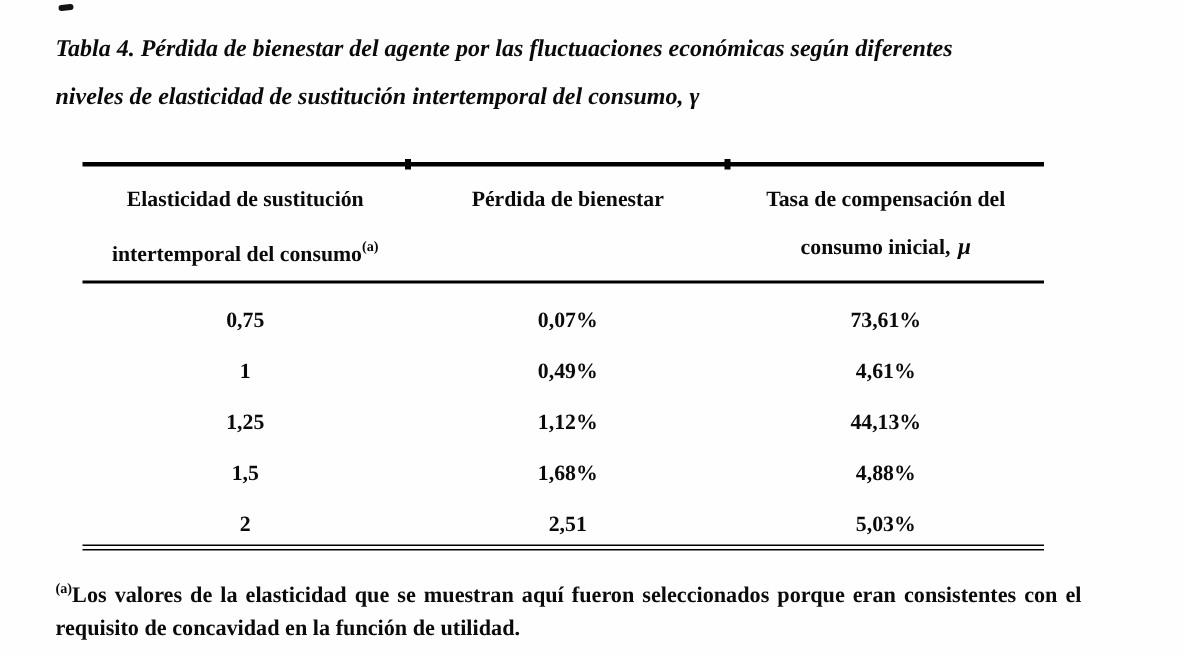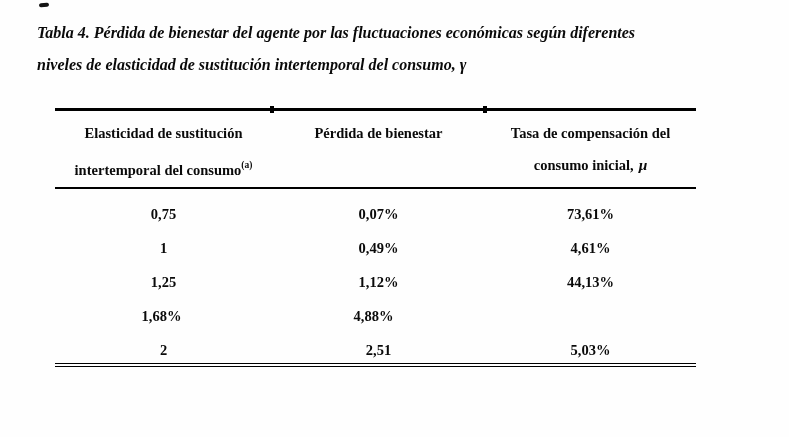--- a/index.html
+++ b/index.html
@@ -108,29 +108,31 @@
         <div class="td c1">1</div>
         <div class="td c2">0,49%</div>
         <div class="td c3">4,61%</div>
       </div>
       <div class="tr">
         <div class="td c1">1,25</div>
         <div class="td c2">1,12%</div>
         <div class="td c3">44,13%</div>
       </div>
       <div class="tr">
+        <div class="td c1">1,5</div>
         <div class="td c2">1,68%</div>
         <div class="td c3">4,88%</div>
       </div>
       <div class="tr">
         <div class="td c1">2</div>
         <div class="td c2">2,51</div>
         <div class="td c3">5,03%</div>
       </div>
     </div>
 
     <div class="rule-gap"></div>
     <div class="rule-double"></div>
 
   </div>
 
+  <div class="footnote"><sup class="marker">(a)</sup><span>Los valores de la elasticidad que se muestran aquí fueron seleccionados porque eran consistentes con el requisito de concavidad en la función de utilidad.</span></div>
 
 </div>
 
 </body></html>

